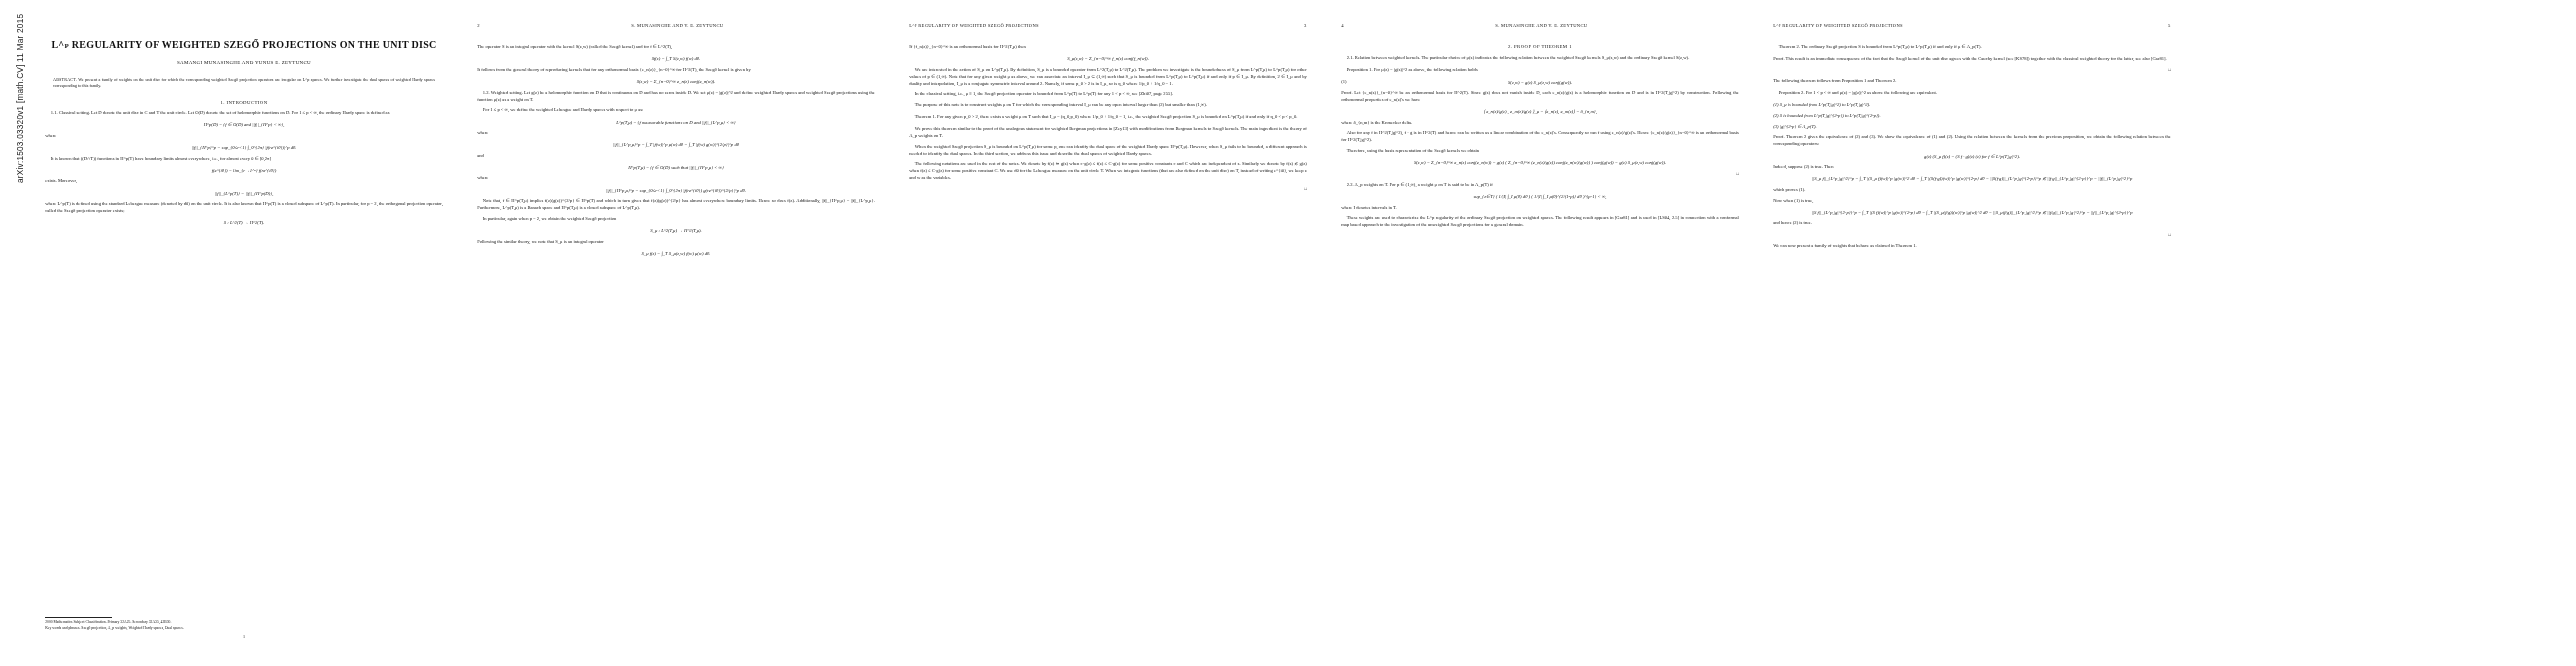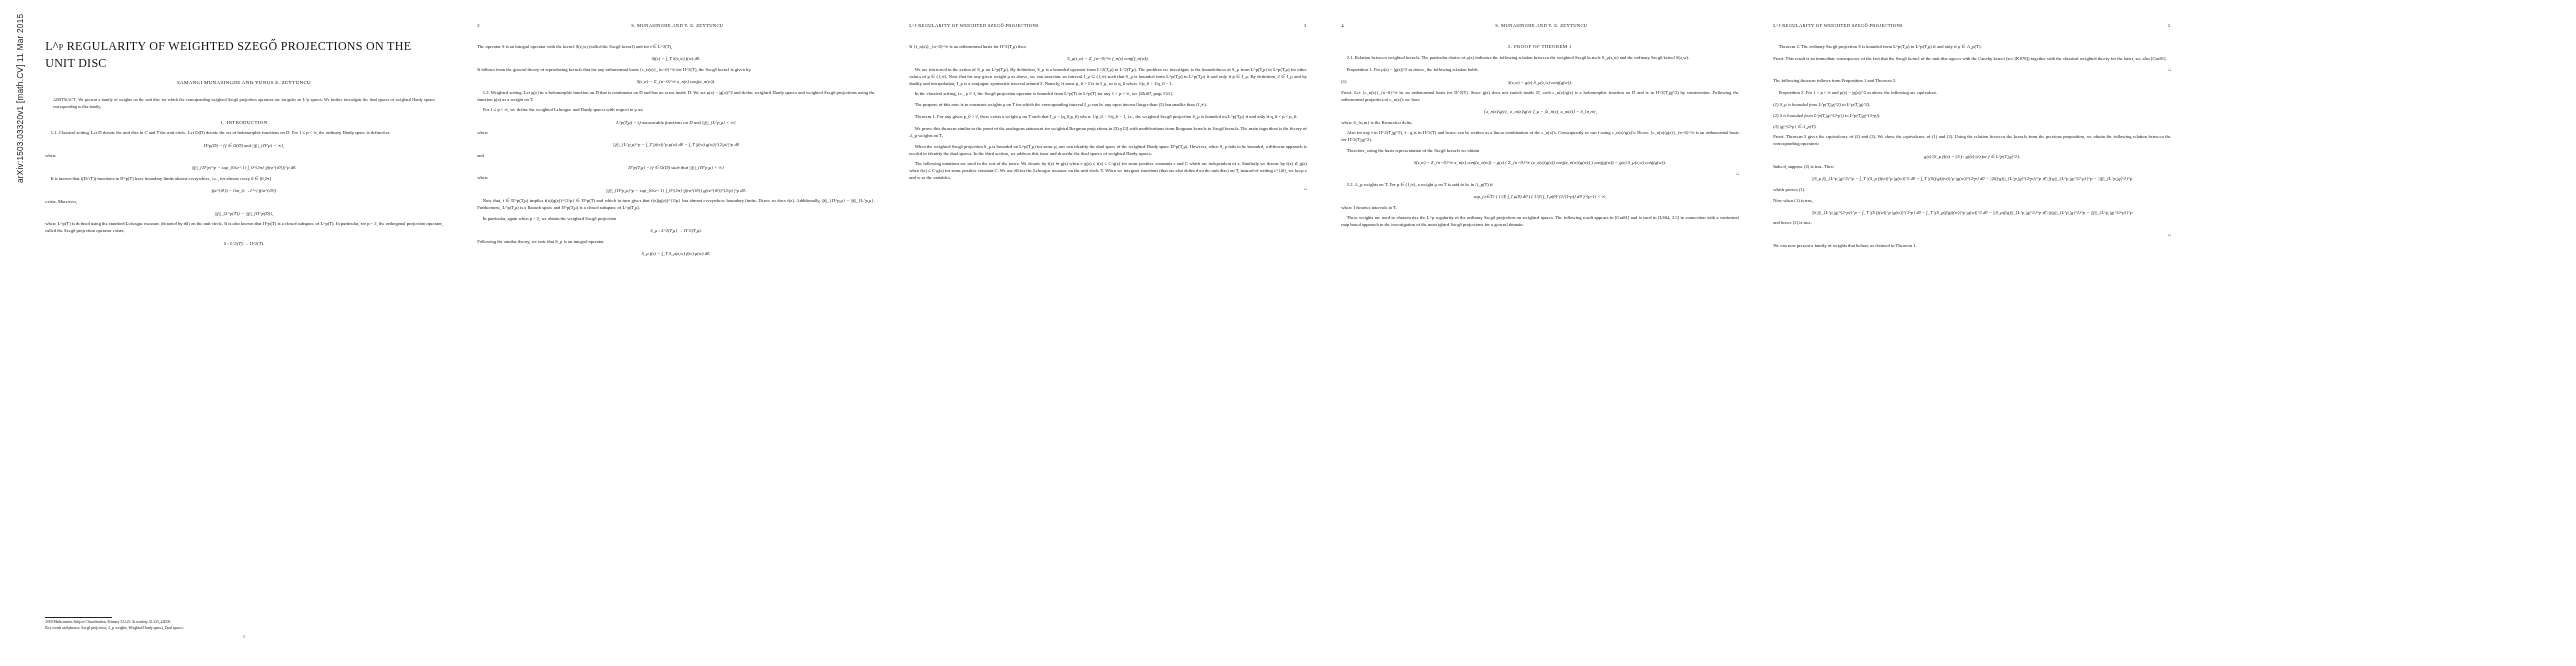--- a/index.html
+++ b/index.html
@@ -15,22 +15,22 @@
   .page{
     position:relative;width:422px;height:617px;background:#fff;
     padding:0 12.2px;box-sizing:border-box;
   }
   .page + .page{margin-left:10px;}
   .hdr{display:flex;justify-content:space-between;align-items:baseline;font-size:4.6px;letter-spacing:0.4px;margin-bottom:14.5px;height:6.7px;}
   .hdr .num{font-size:4.7px;}
   .hdr .ttl{font-variant:small-caps;font-size:4.6px;letter-spacing:0.3px;}
   .col{font-size:4.6px;line-height:1.5;text-align:justify;}
   .title{
-    text-align:left;font-variant:small-caps;font-size:12px;line-height:1.45;
-    letter-spacing:0.3px;margin:14.5px 0 7.8px;
+    text-align:center;font-variant:small-caps;font-size:10px;line-height:1.45;
+    letter-spacing:0.3px;margin:14.5px 0 7.8px;font-weight:bold;
   }
   .authors{text-align:center;font-variant:small-caps;font-size:5px;letter-spacing:0.3px;margin-bottom:12.2px;}
   .abstract{font-size:4.2px;line-height:1.5;text-align:justify;margin:0 7.8px 10px;}
   .abstract .lead{font-variant:small-caps;font-size:4.1px;letter-spacing:0.2px;}
   .sechead{text-align:center;font-variant:small-caps;font-size:4.8px;letter-spacing:0.4px;margin:9px 0 5.6px;}
   .sub{margin-top:5px;}
   .p{margin:0 0 3.9px;text-indent:5.6px;}
   .p.ni{text-indent:0;}
   .eq{text-align:center;margin:4.4px 0;font-style:italic;font-size:4.7px;}
   .eqn-wrap{position:relative;}

